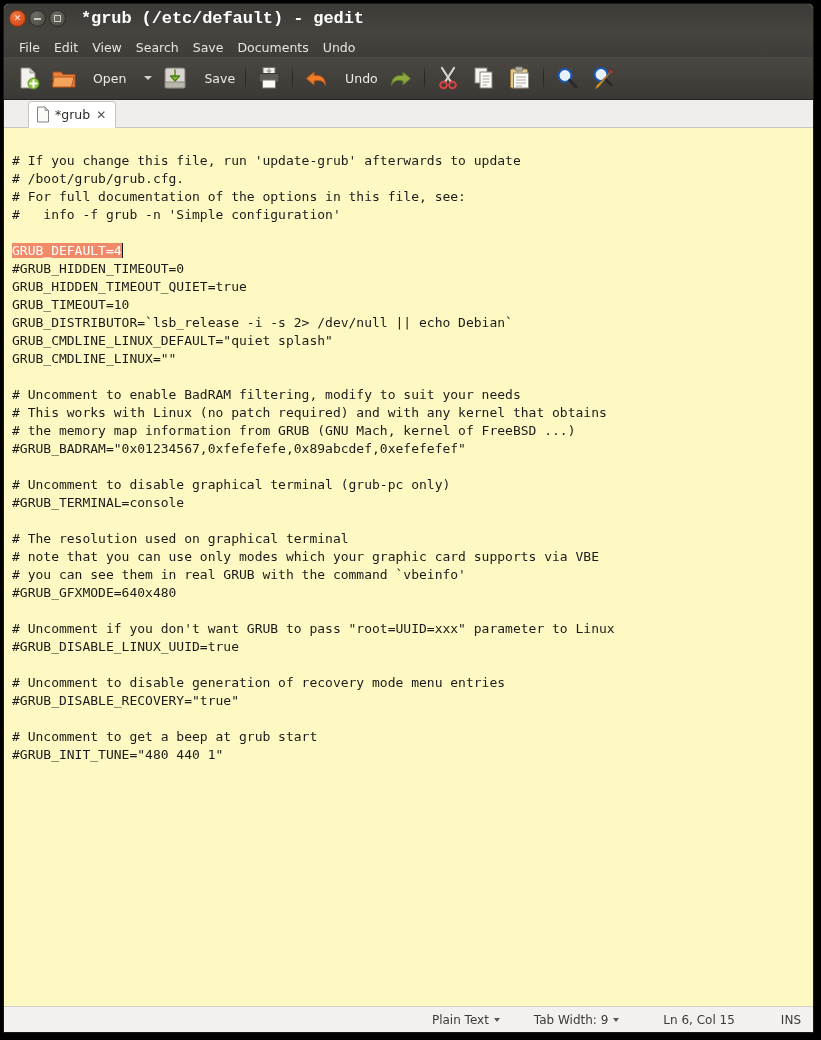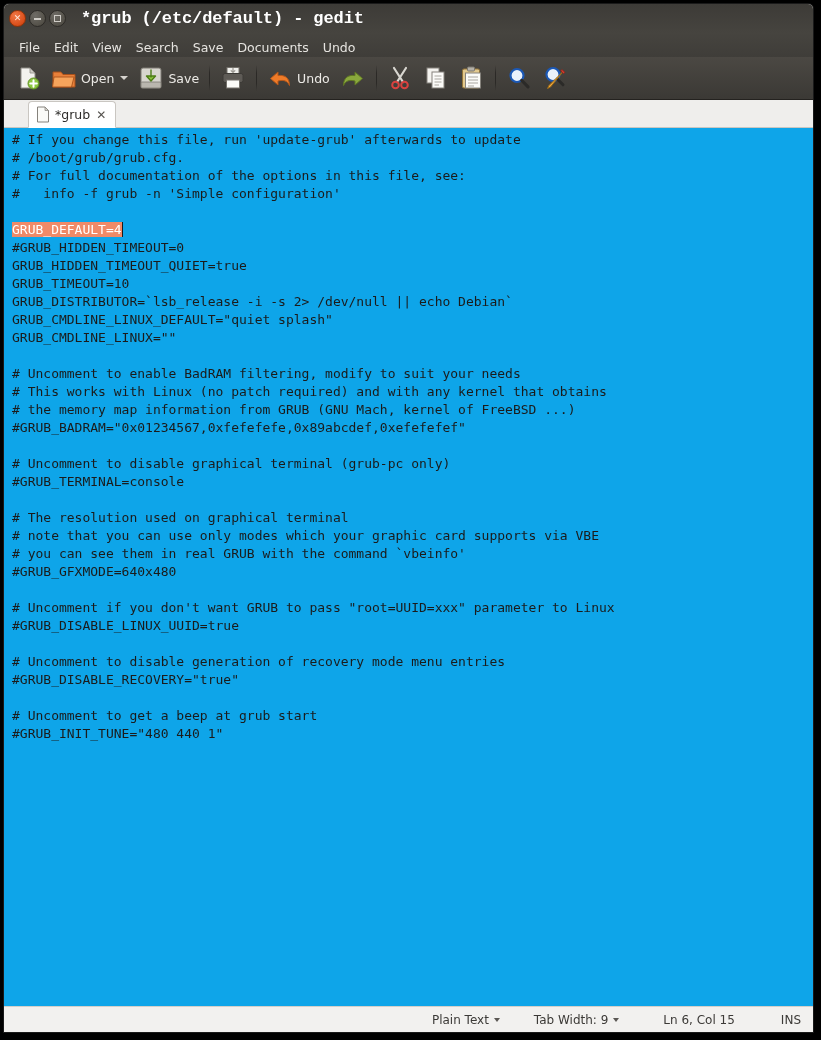--- a/index.html
+++ b/index.html
@@ -95,21 +95,21 @@
     display: flex;
     align-items: center;
     padding-left: 6px;
   }
   .tb {
     display: flex; align-items: center;
     height: 34px;
     padding: 0 5px;
     border-radius: 3px;
     cursor: pointer;
-    gap: 4px;
+    gap: 16px;
   }
   .tb-label {
     color: #eceae6;
     font-size: 12.5px;
     white-space: nowrap;
   }
   .tb-sep {
     width: 1px; height: 26px;
     background: linear-gradient(to bottom, rgba(0,0,0,0) 0%, #2b2926 30%, #2b2926 70%, rgba(0,0,0,0) 100%);
     margin: 0 5px;
@@ -158,24 +158,24 @@
     color: #55524e;
     font-weight: bold;
     cursor: pointer;
     line-height: 1;
     padding: 0 1px;
   }
 
   
   #editor {
     flex: 1 1 auto;
-    background: #0ea5e9;
+    background: #fef9c3;
     overflow: hidden;
     position: relative;
-    padding: 3px 0 0 8px;
+    padding: 24px 0 0 8px;
   }
   #code {
     font-family: "DejaVu Sans Mono", monospace;
     font-size: 13px;
     line-height: 18px;
     color: #1b1b1b;
     white-space: pre;
     margin: 0;
     letter-spacing: 0;
   }

